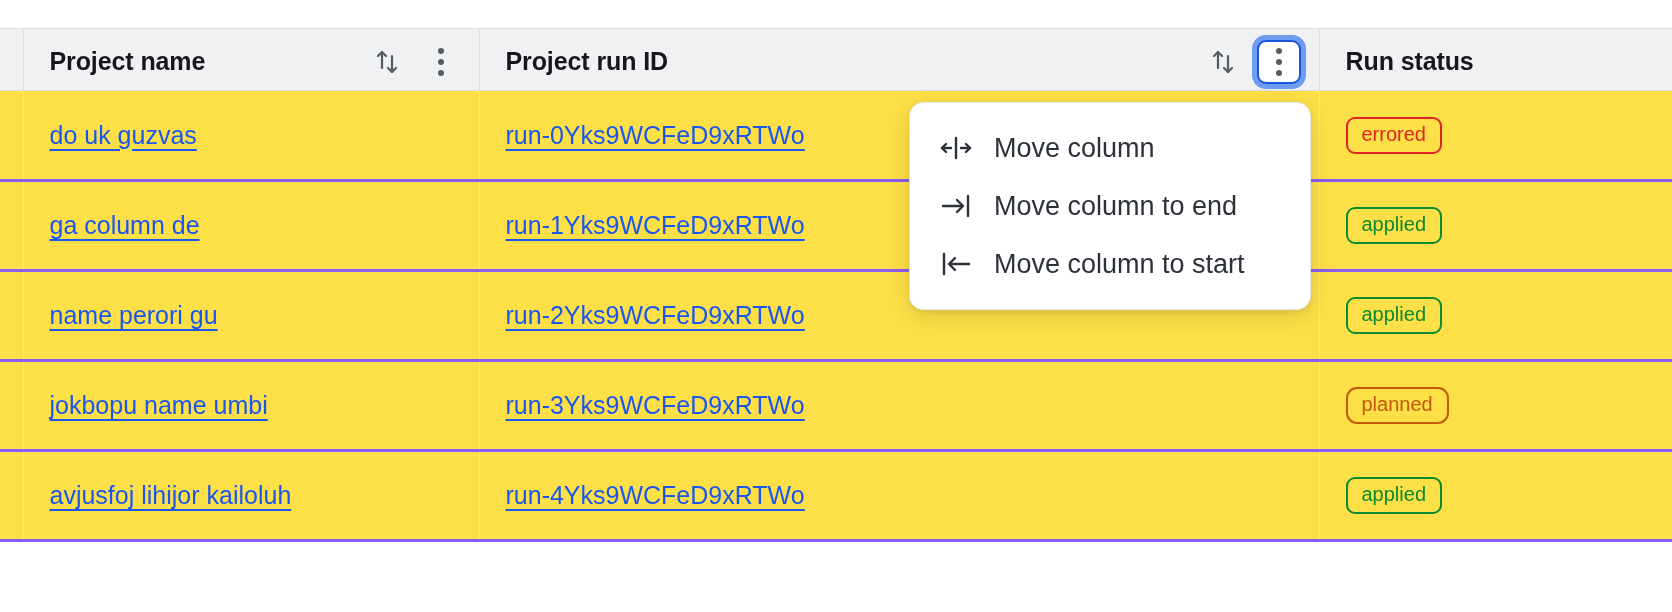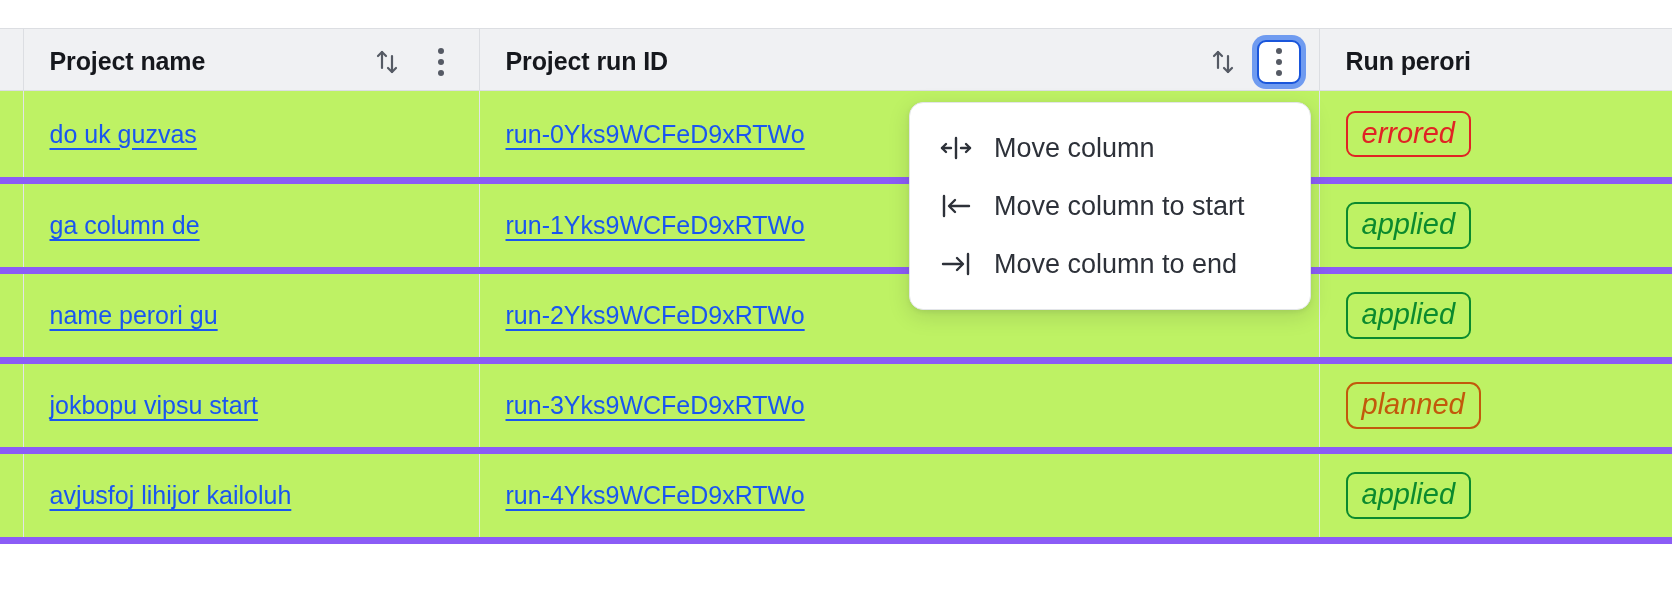--- a/index.html
+++ b/index.html
@@ -90,47 +90,46 @@
   }
   .sort-icon svg { display: block; }
   .dots { display: flex; flex-direction: column; align-items: center; gap: 5px; }
   .dots span {
     width: 6px; height: 6px; border-radius: 50%;
     background: #555a64;
     display: block;
   }
 
   tbody td {
-    border-bottom: 7px solid #8b5cf6;
+    border-bottom: 3px solid #8b5cf6;
     border-right: 1px solid #e2e4e8;
     height: 90px;
     padding: 0 18px 0 26px;
     vertical-align: middle;
-    background: #bef264;
+    background: #fde047;
   }
   tbody td.select-cell { padding: 0; border-right: 1px solid #e2e4e8; }
 
   a.cell-link {
     color: #1a56f0;
     text-decoration: underline;
     text-underline-offset: 5px;
     text-decoration-thickness: 2px;
     font-size: 25px;
     white-space: nowrap;
   }
 
   .badge {
     display: inline-block;
     border: 2px solid currentColor;
     border-radius: 9px;
     padding: 5px 14px 7px 14px;
-    font-size: 29px;
+    font-size: 20px;
     line-height: 1.05;
     white-space: nowrap;
-    font-style: italic;
   }
   .badge.errored { color: #e02424; }
   .badge.applied { color: #0b8a2e; }
   .badge.planned { color: #c2590b; border-radius: 11px; }
 
   
   .menu {
     position: absolute;
     left: 909px;
     top: 102px;
@@ -221,21 +220,21 @@
                       <span></span>
                       <span></span>
                   </span>
                 </button>
               </span>
             </div>
           </th>
 
           <th>
             <div class="th-inner">
-              <span class="th-label">Run perori</span>
+              <span class="th-label">Run status</span>
 
             </div>
           </th>
 
         </tr>
       </thead>
       <tbody>
 
         <tr>
           <td class="select-cell"></td>
@@ -272,21 +271,21 @@
             <a class="cell-link" href="#">run-2Yks9WCFeD9xRTWo</a>
           </td>
           <td>
             <span class="badge applied">applied</span>
           </td>
         </tr>
 
         <tr>
           <td class="select-cell"></td>
           <td>
-            <a class="cell-link" href="#">jokbopu vipsu start</a>
+            <a class="cell-link" href="#">jokbopu name umbi</a>
           </td>
           <td>
             <a class="cell-link" href="#">run-3Yks9WCFeD9xRTWo</a>
           </td>
           <td>
             <span class="badge planned">planned</span>
           </td>
         </tr>
 
         <tr>
@@ -317,34 +316,34 @@
           <path d="M30 13 H21"></path>
             <path d="M26 9 L30 13 L26 17"></path>
         </svg>
       </span>
       <span>Move column</span>
     </div>
 
     <div class="menu-item">
       <span class="menu-icon">
         <svg width="32" height="26" viewBox="0 0 32 26" fill="none" stroke="currentColor" stroke-width="2.4" stroke-linecap="round" stroke-linejoin="round">
+          <path d="M28 3 V23"></path>
+          <path d="M3 13 H22"></path>
+            <path d="M17 7 L23 13 L17 19"></path>
+        </svg>
+      </span>
+      <span>Move column to end</span>
+    </div>
+
+    <div class="menu-item">
+      <span class="menu-icon">
+        <svg width="32" height="26" viewBox="0 0 32 26" fill="none" stroke="currentColor" stroke-width="2.4" stroke-linecap="round" stroke-linejoin="round">
           <path d="M4 3 V23"></path>
           <path d="M29 13 H10"></path>
             <path d="M15 7 L9 13 L15 19"></path>
         </svg>
       </span>
       <span>Move column to start</span>
     </div>
 
-    <div class="menu-item">
-      <span class="menu-icon">
-        <svg width="32" height="26" viewBox="0 0 32 26" fill="none" stroke="currentColor" stroke-width="2.4" stroke-linecap="round" stroke-linejoin="round">
-          <path d="M28 3 V23"></path>
-          <path d="M3 13 H22"></path>
-            <path d="M17 7 L23 13 L17 19"></path>
-        </svg>
-      </span>
-      <span>Move column to end</span>
-    </div>
-
   </div>
 
 </div>
 
 </body></html>

